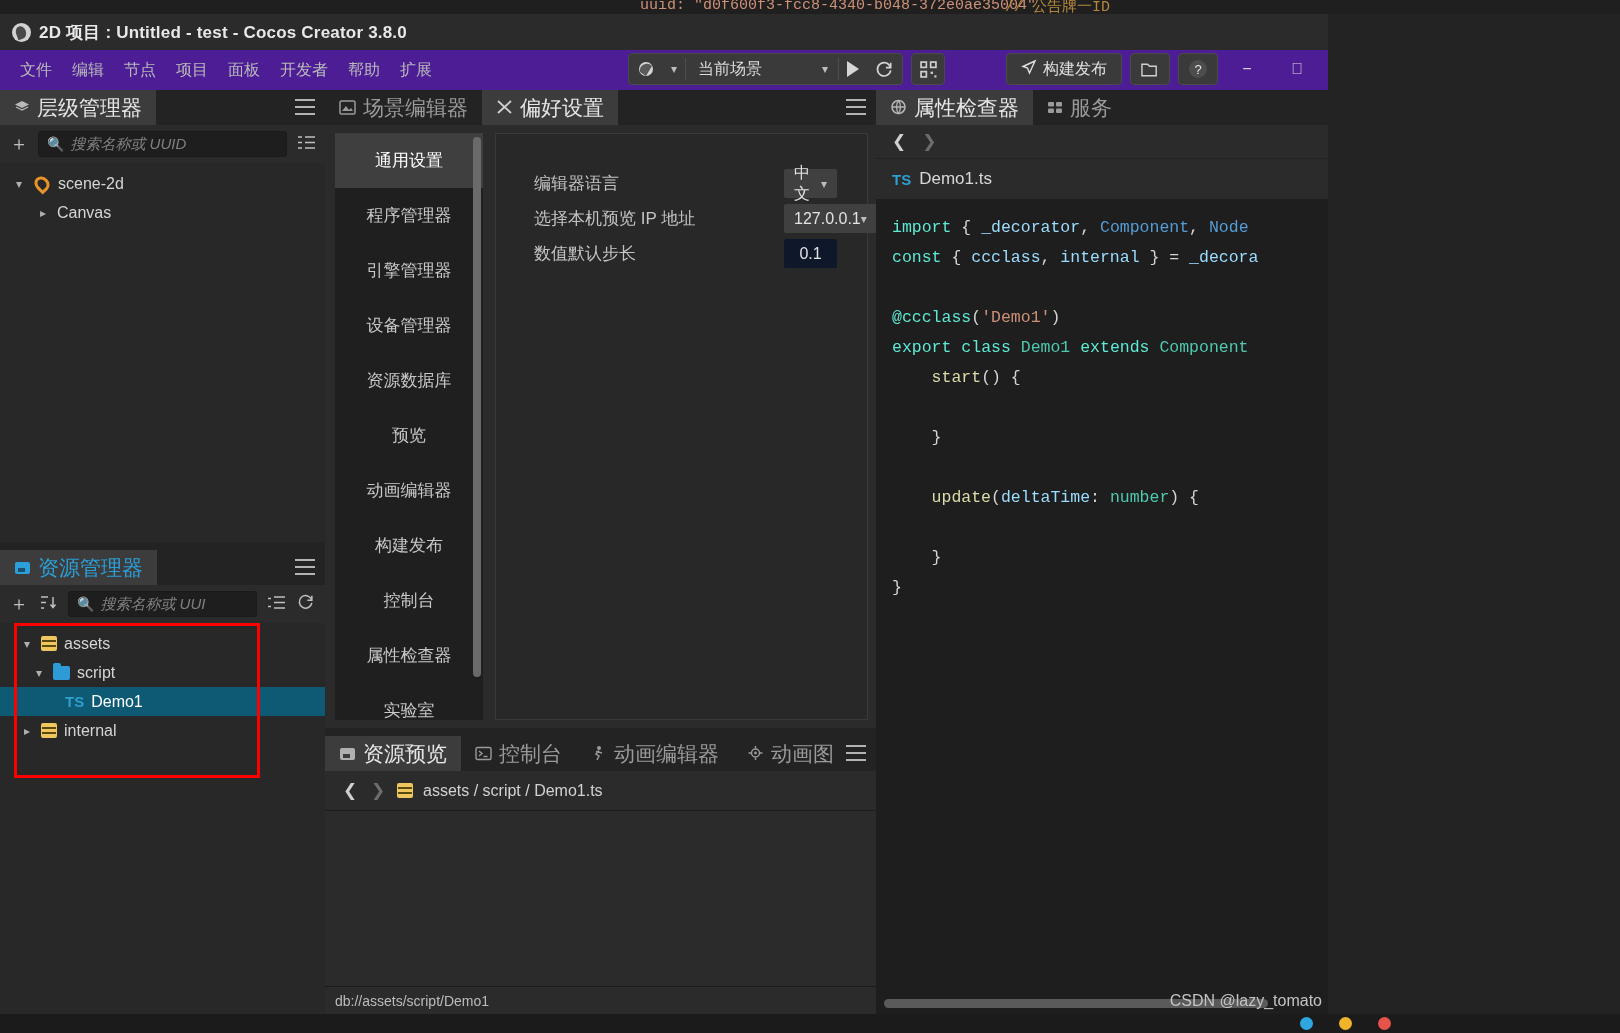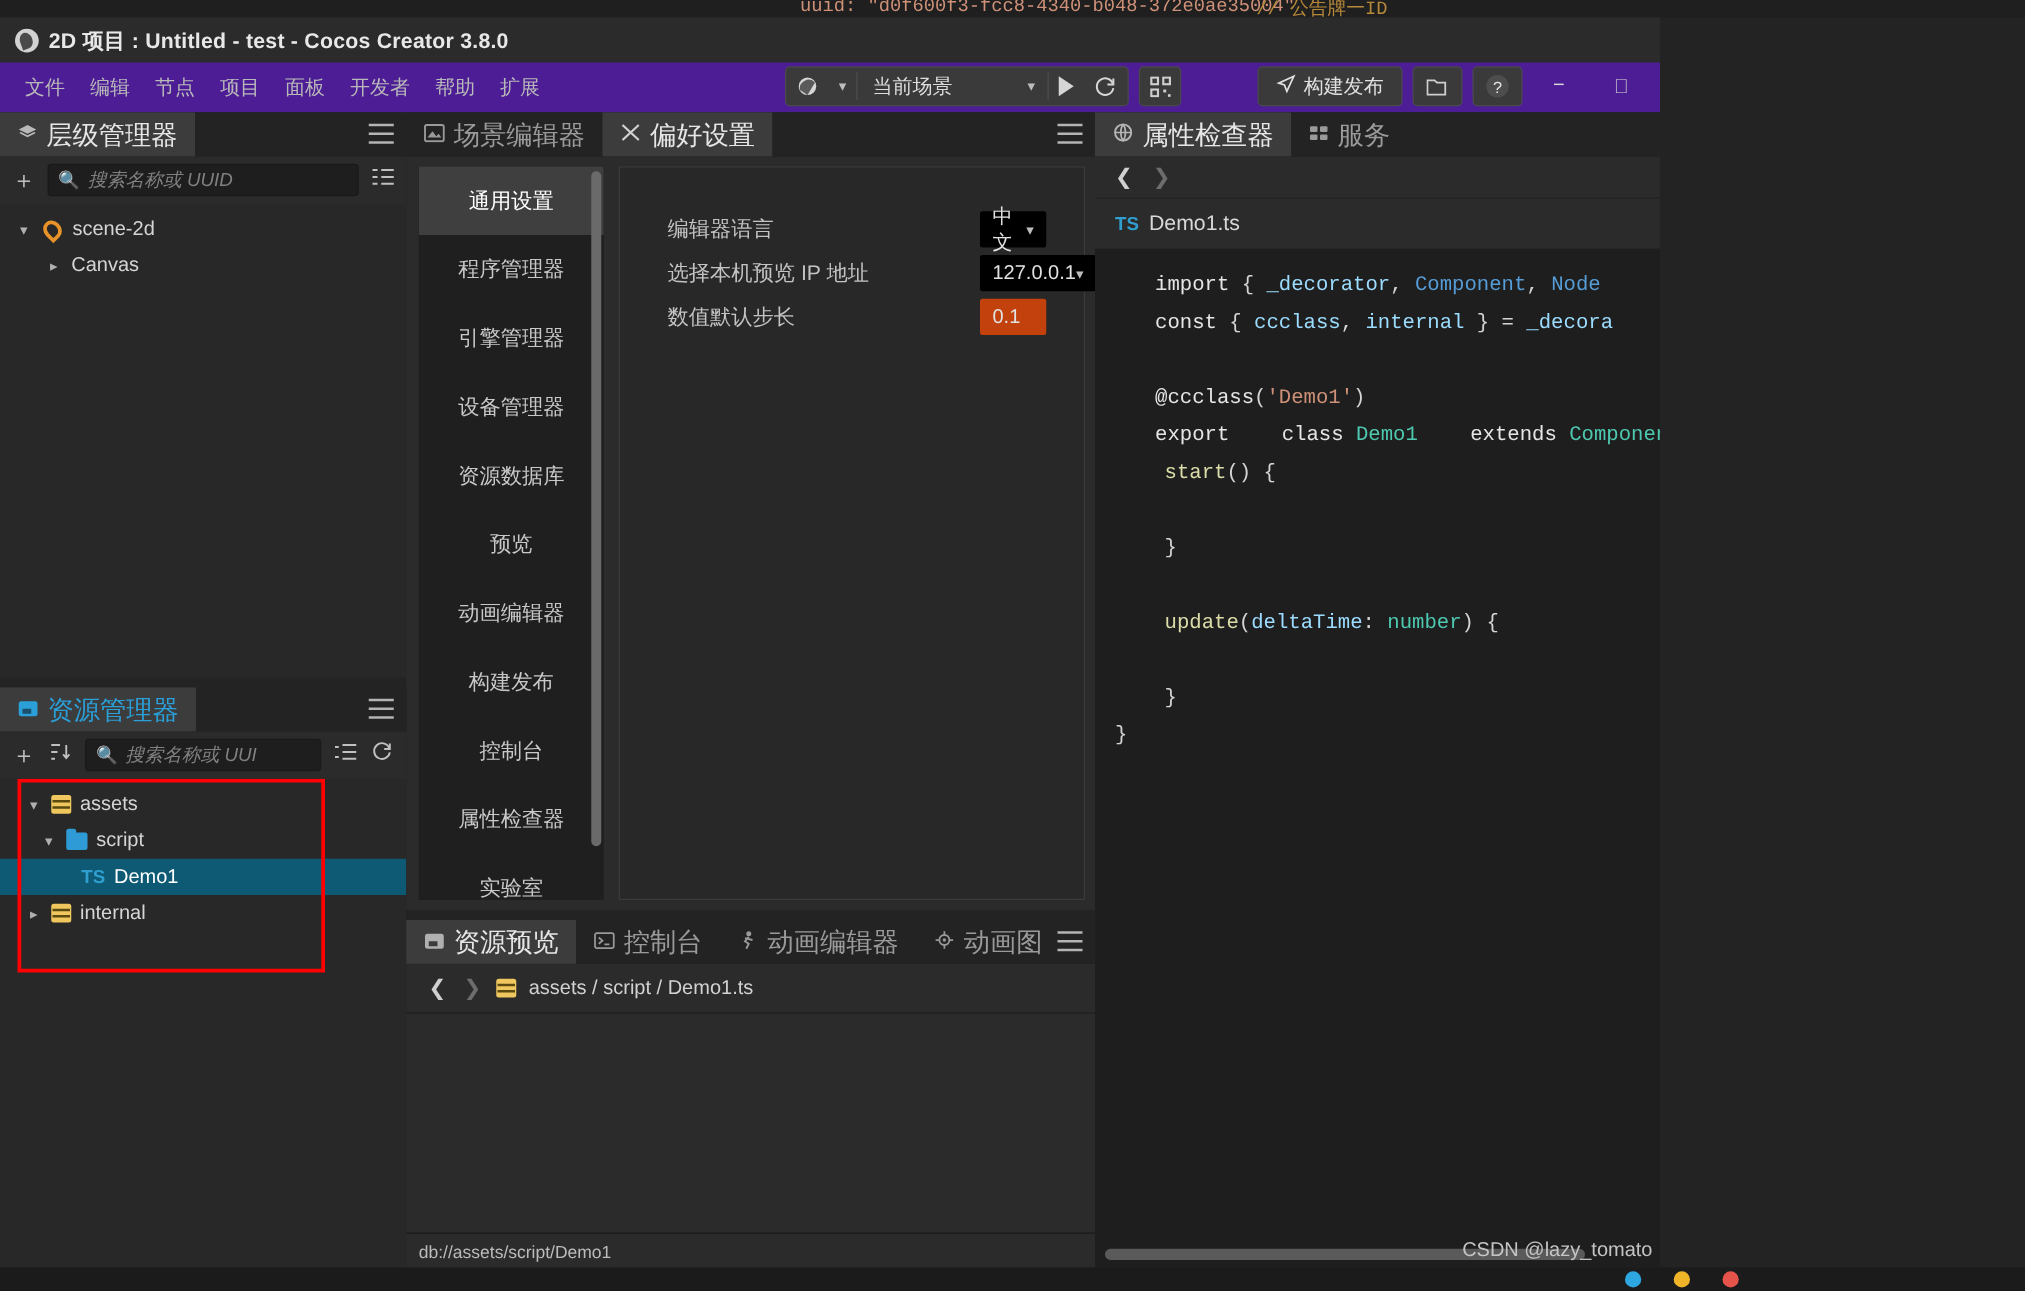--- a/index.html
+++ b/index.html
@@ -209,22 +209,22 @@
     flex: 1; background: #282828; border: 1px solid #3a3a3a; margin-left: 12px;
     padding: 32px 30px 0 38px; min-width: 0;
   }
   .frow { display: flex; align-items: center; height: 35px; gap: 24px; }
   .flabel { width: 226px; flex: 0 0 226px; color: #c3c3c3; font-size: 17px; }
   .fctl {
     flex: 1; max-width: 336px; height: 29px; border-radius: 2px;
     display: flex; align-items: center; padding: 0 10px;
     color: #e2e2e2; font-size: 16px; justify-content: space-between;
   }
-  .fctl.select { background: #000000; }
-  .fctl.input { background: #c2410c; }
+  .fctl.select { background: #404040; }
+  .fctl.input { background: #0f172a; justify-content: center; }
 
   
   .center-bottom { flex: 1; display: flex; flex-direction: column; min-height: 0; margin-top: 8px; }
   .bc-breadcrumb {
     height: 40px; flex: 0 0 40px; background: #2b2b2b;
     display: flex; align-items: center; gap: 10px; padding: 0 16px;
     color: #d2d2d2; font-size: 16px; border-bottom: 1px solid #1c1c1c;
   }
   .bc-nav { color: #cfcfcf; font-size: 17px; width: 18px; text-align: center; }
   .bc-nav.dim { color: #6d6d6d; }
@@ -251,21 +251,21 @@
     color: #d8d8d8; font-size: 17px;
   }
   .code-area {
     flex: 1; background: #1e1e1e; min-height: 0; overflow: hidden;
     padding: 14px 0 0 16px; position: relative;
   }
   pre.code {
     font-family: "Liberation Mono", "DejaVu Sans Mono", monospace;
     font-size: 16.5px; line-height: 30px; color: #d4d4d4; white-space: pre;
   }
-  .k-purple { color: #e5e5e5; margin-left: 32px; }
+  .k-purple { color: #5eead4; }
   .k-blue   { color: #569cd6; }
   .k-light  { color: #9cdcfe; }
   .k-yellow { color: #dcdcaa; }
   .k-teal   { color: #4ec9b0; }
   .k-orange { color: #ce9178; }
   .k-plain  { color: #d4d4d4; }
   .hscroll {
     position: absolute; left: 8px; right: 60px; bottom: 6px; height: 9px;
     background: #5a5a5a; border-radius: 5px;
   }

